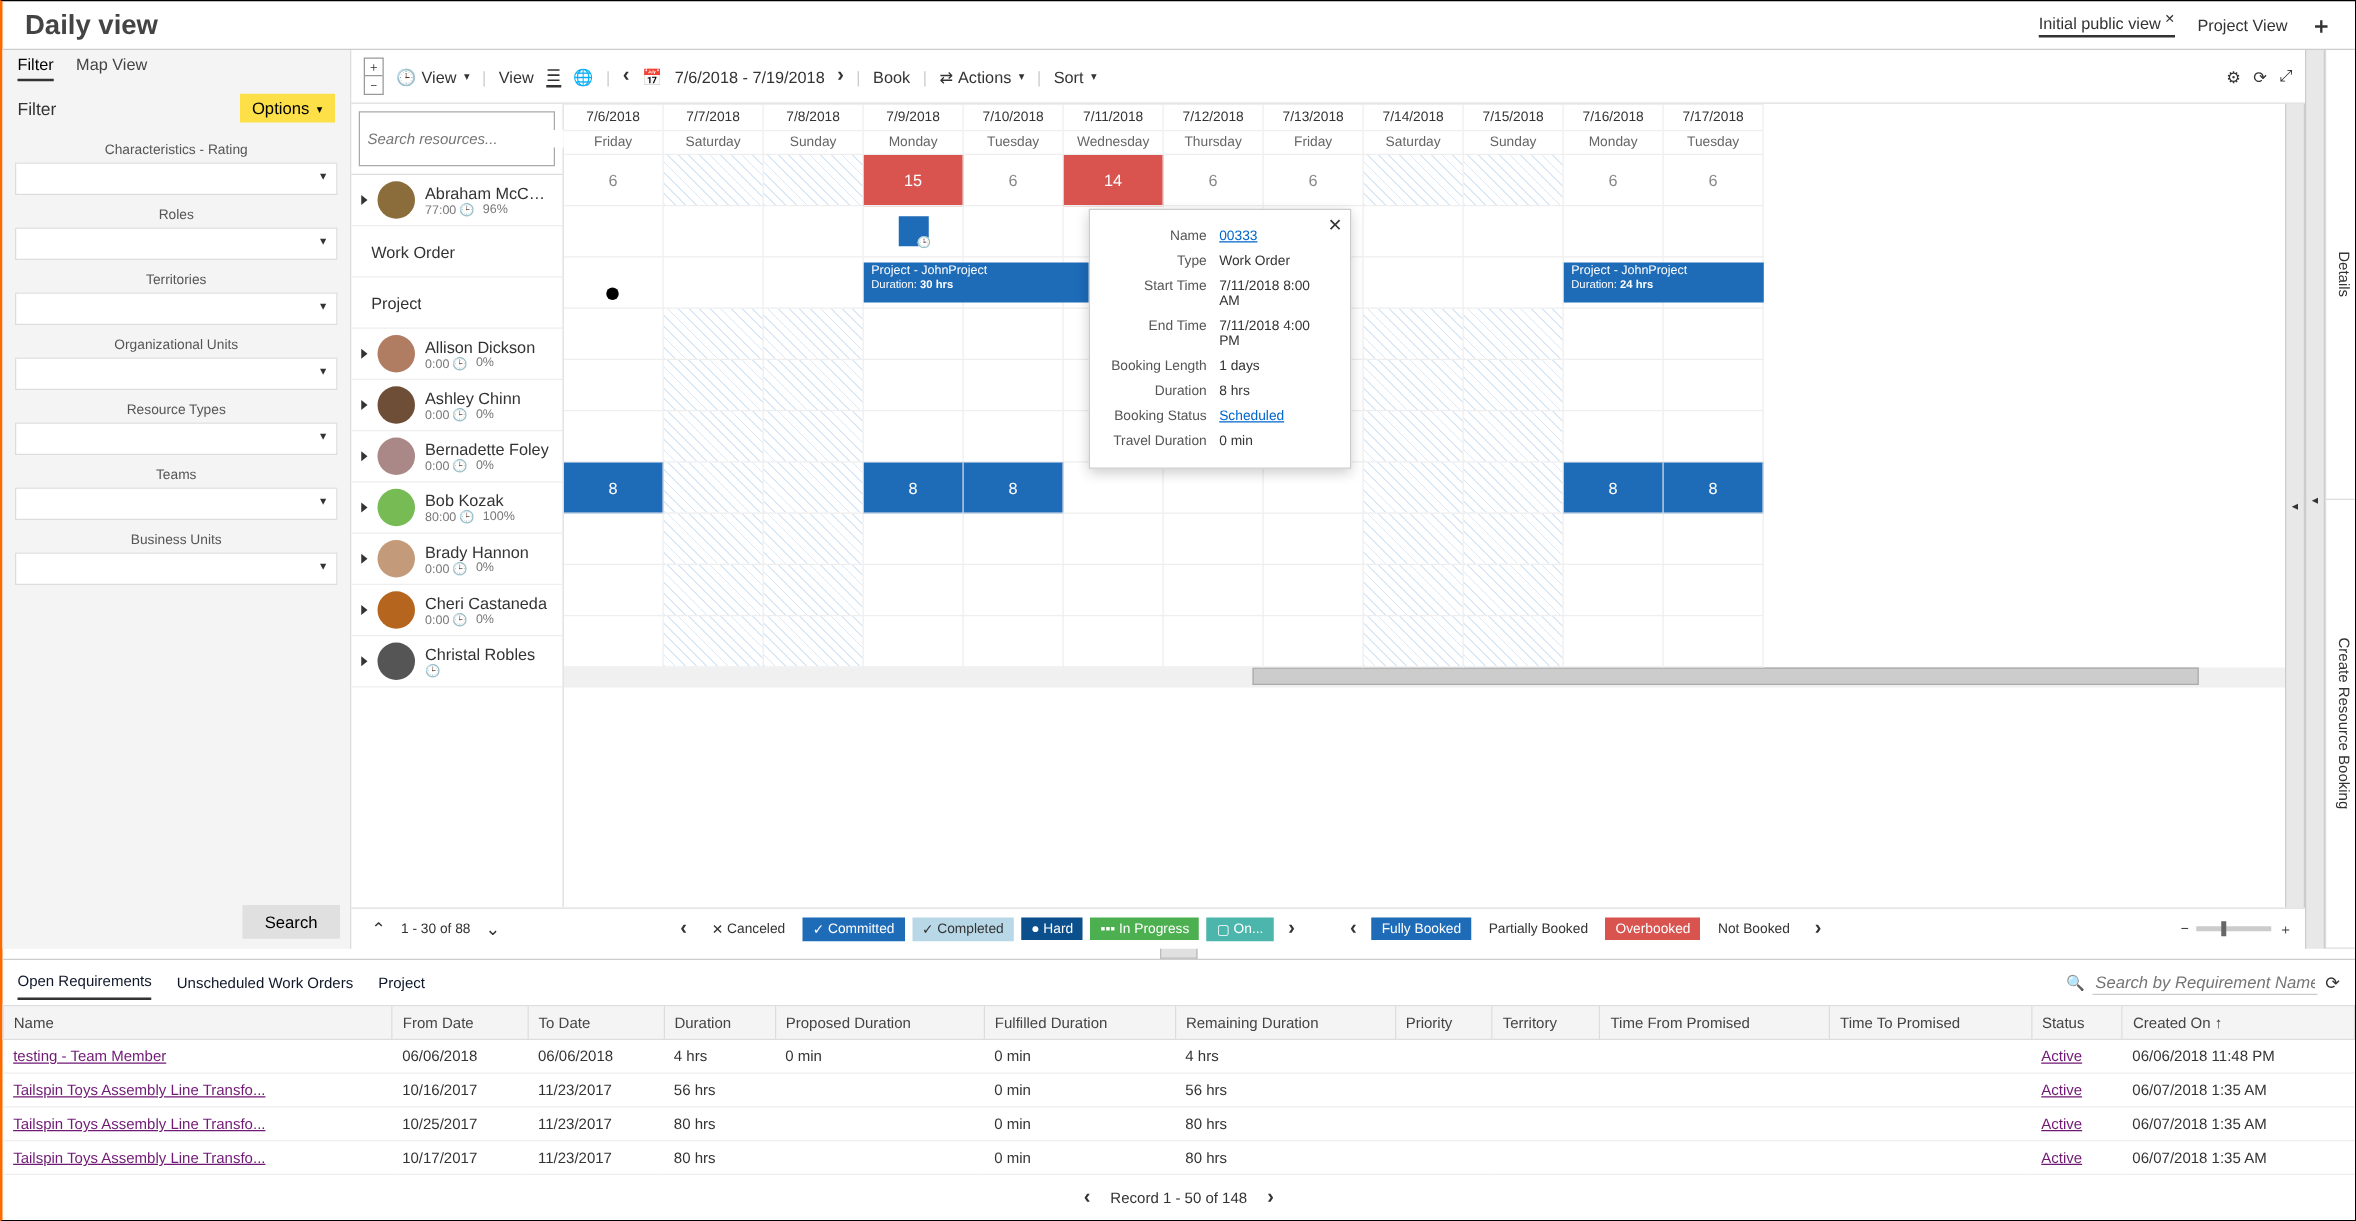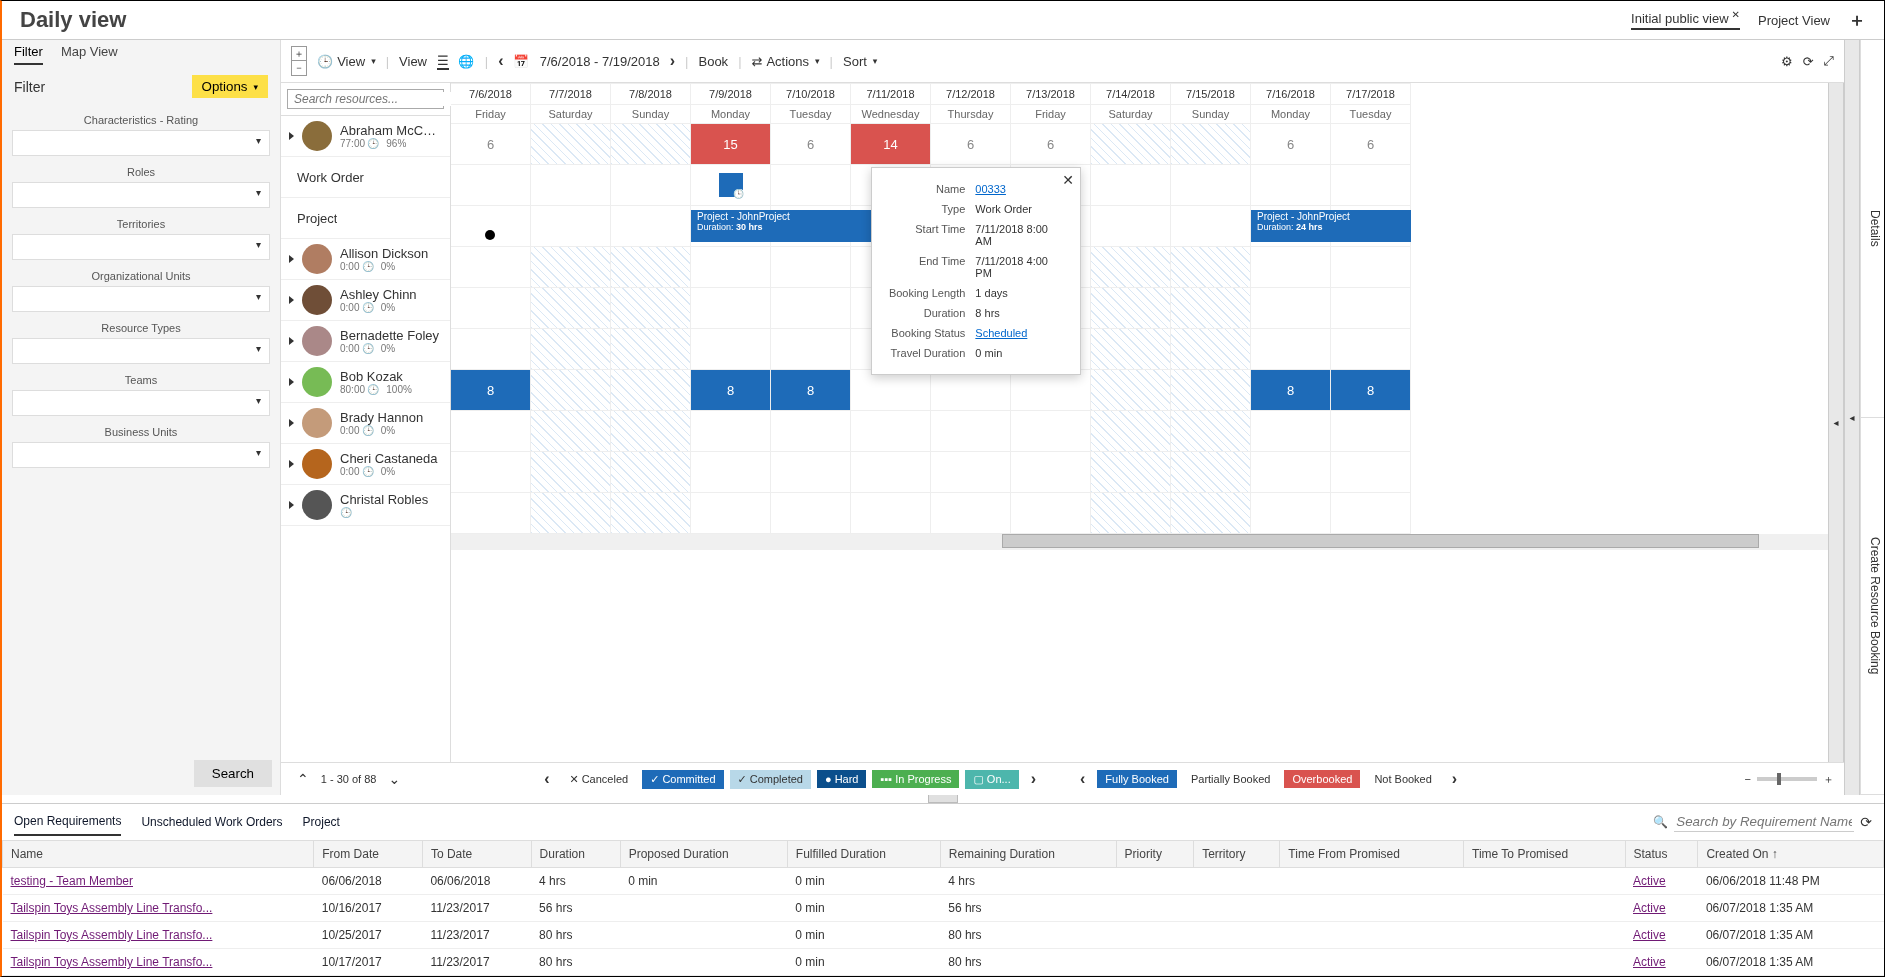--- a/index.html
+++ b/index.html
@@ -32,21 +32,21 @@
 .toolbar { display: flex; align-items: center; gap: 10px; padding: 6px 10px; border-bottom: 1px solid #ddd; font-size: 13px; }
 .toolbar .sep { color: #ccc; }
 .tb-item { display: flex; align-items: center; gap: 4px; cursor: pointer; }
 .spacer { flex: 1; }
 .exp-col { display: flex; flex-direction: column; gap: 0; border: 1px solid #999; }
 .exp-col span { width: 14px; height: 14px; display: flex; align-items: center; justify-content: center; font-size: 10px; cursor: pointer; border-bottom: 1px solid #999; }
 .exp-col span:last-child { border-bottom: none; }
 .board { flex: 1; display: flex; min-height: 0; }
 .res-col { width: 170px; flex-shrink: 0; display: flex; flex-direction: column; border-right: 1px solid #ddd; }
 .search-res { padding: 6px; border-bottom: 1px solid #ddd; }
-.search-res-box { display: flex; border: 1px solid #aaa; height: 20px; align-items: center; padding: 0 6px; }
+.search-res-box { display: flex; border: 1px solid #aaa; height: 44px; align-items: center; padding: 0 6px; }
 .search-res-box input { flex: 1; border: none; outline: none; font-style: italic; color: #888; font-size: 12px; }
 .res-list { flex: 1; overflow-y: auto; }
 .res-row { display: flex; align-items: center; padding: 6px 8px; border-bottom: 1px solid #eee; gap: 8px; height: 41px; }
 .avatar { width: 30px; height: 30px; border-radius: 50%; background: #ccc; flex-shrink: 0; display: flex; align-items: center; justify-content: center; color: #fff; font-size: 11px; }
 .res-meta { display: flex; flex-direction: column; overflow: hidden; }
 .res-name { font-size: 13px; white-space: nowrap; overflow: hidden; text-overflow: ellipsis; }
 .res-sub { font-size: 10px; color: #777; display: flex; gap: 6px; align-items: center; }
 .res-child { padding-left: 16px !important; }
 .grid-col { flex: 1; overflow: auto; position: relative; }
 .grid-head { display: flex; position: sticky; top: 0; background: #fff; z-index: 2; }
@@ -656,14 +656,19 @@
             <td>80 hrs</td>
             <td></td>
             <td></td>
             <td></td>
             <td></td>
             <td><a>Active</a></td>
             <td>06/07/2018 1:35 AM</td>
           </tr>
         </tbody>
     </table>
+    <div class="req-foot">
+      <span class="arrow chev-l"></span>
+      <span>Record 1 - 50 of 148</span>
+      <span class="arrow chev-r"></span>
+    </div>
   </div>
 </div>
 
 </body></html>

